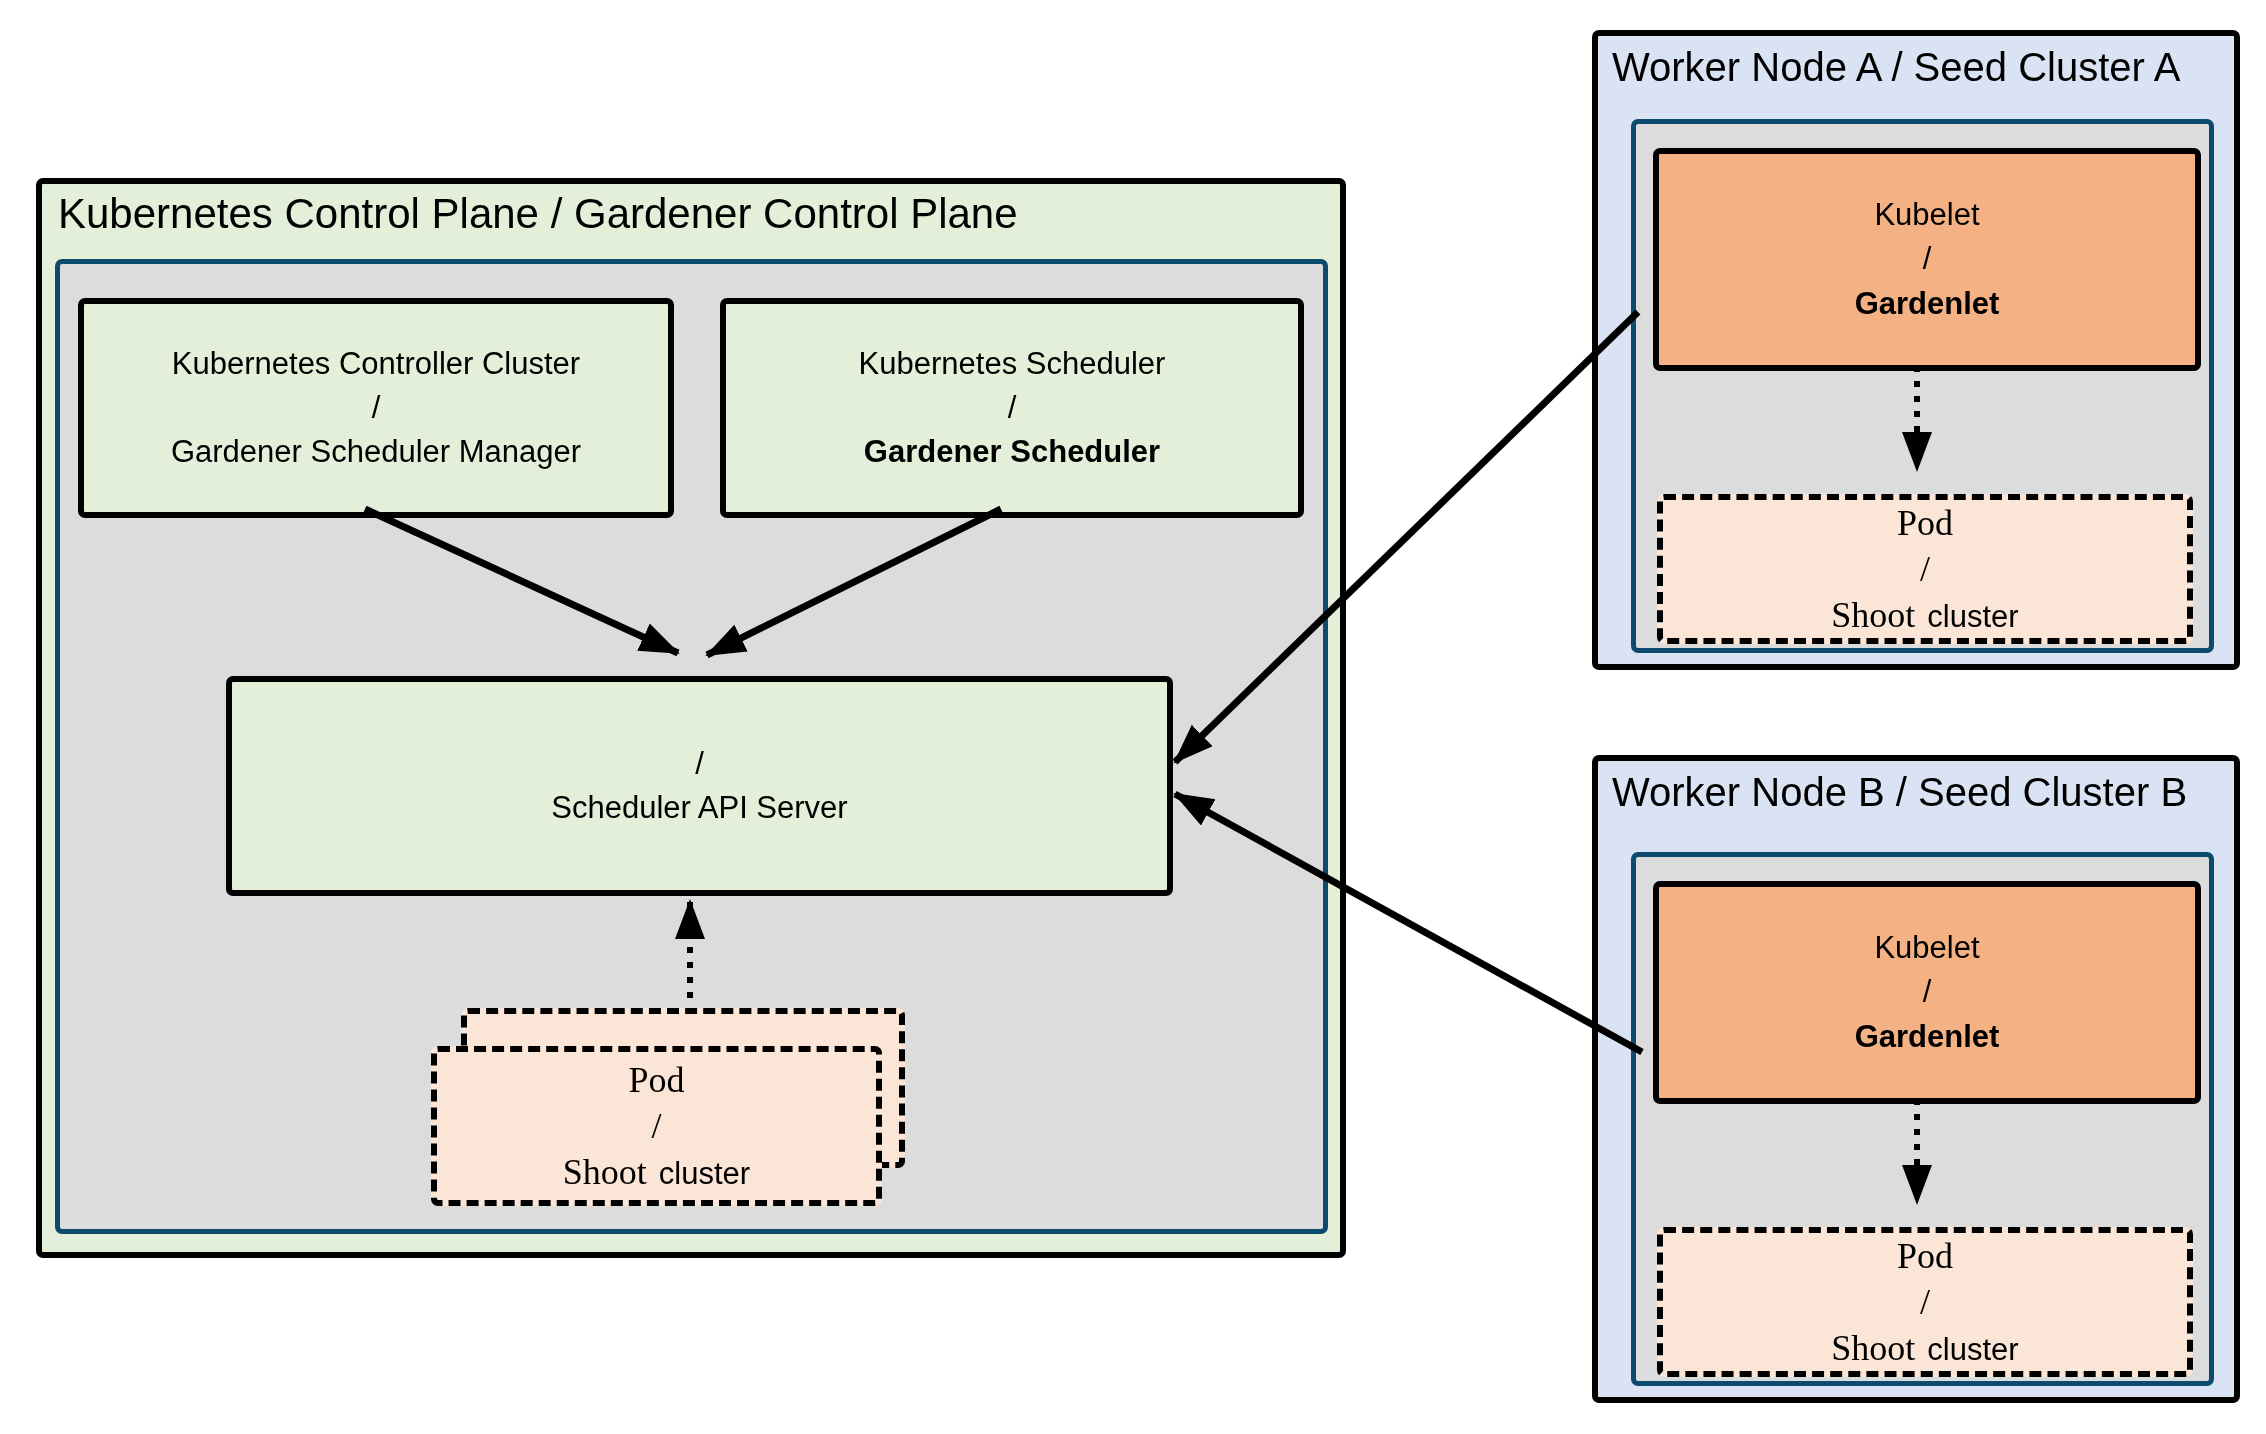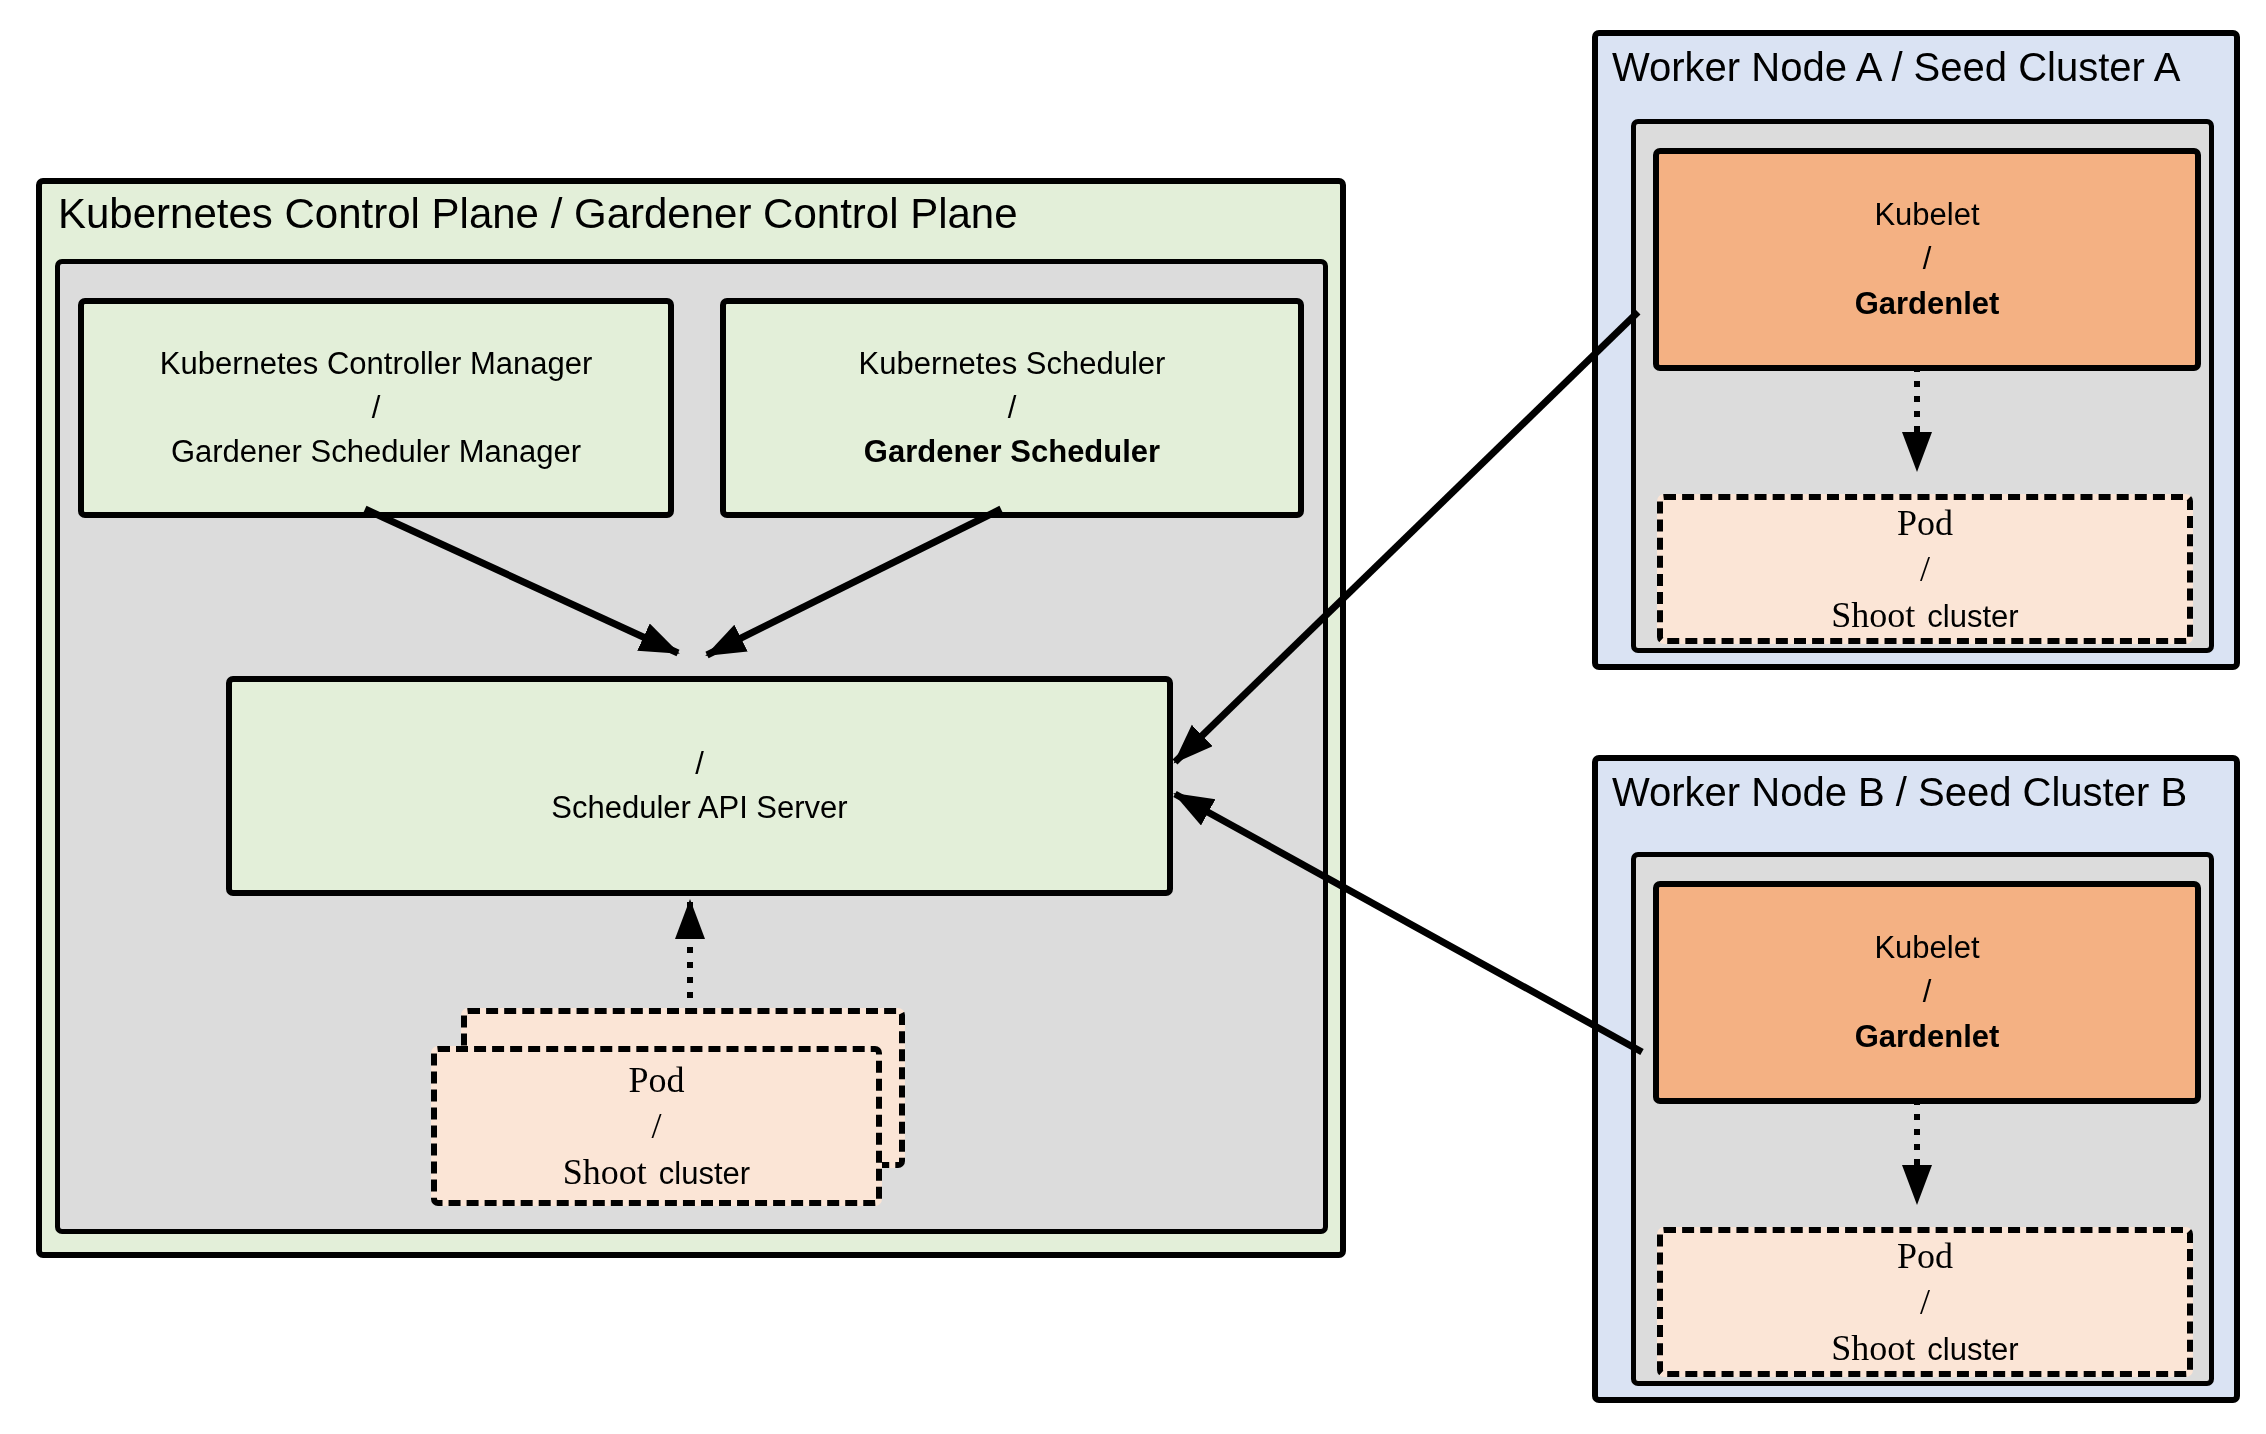--- a/index.html
+++ b/index.html
@@ -8,21 +8,21 @@
   .abs{position:absolute;box-sizing:border-box;border-radius:7px;}
 
   
   .panel{border:6px solid #000;}
   .cp-outer{left:36px;top:178px;width:1310px;height:1080px;background:var(--green-light,#e3efd9);}
   .wa-outer{left:1592px;top:30px;width:648px;height:640px;background:var(--blue-light,#dae3f3);}
   .wb-outer{left:1592px;top:755px;width:648px;height:648px;background:var(--blue-light,#dae3f3);}
   .panel-title{position:absolute;left:16px;top:6px;font-size:42px;line-height:1.15;white-space:nowrap;}
   .w-title{font-size:40px;left:14px;top:8px;}
 
-  .graybox{background:var(--gray-panel,#dcdcdc);border:5px solid #000000;}
+  .graybox{background:var(--gray-panel,#dcdcdc);border:5px solid #0c4a6e;}
   .cp-gray{left:13px;top:75px;width:1273px;height:975px;}
   .wa-gray{left:33px;top:83px;width:583px;height:534px;}
   .wb-gray{left:33px;top:91px;width:583px;height:534px;}
 
   
   .node{border:6px solid #000;display:flex;flex-direction:column;justify-content:center;
         align-items:center;text-align:center;font-size:31px;line-height:1.42;}
   .green{background:var(--green-light,#e3efd9);}
   .orange{background:var(--orange,#f4b183);}
   .box-kcm{left:18px;top:34px;width:596px;height:220px;}
@@ -53,21 +53,21 @@
 <body>
 
 <div class="canvas">
 
   <section class="abs panel cp-outer">
     <div class="panel-title">Kubernetes Control Plane / Gardener Control Plane</div>
 
     <div class="abs graybox cp-gray">
 
       <div class="abs node green box-kcm">
-        <span>Kubernetes Controller Manager</span>
+        <span>Kubernetes Controller Cluster</span>
         <span>/</span>
         <span>Gardener Scheduler Manager</span>
       </div>
 
       <div class="abs node green box-sch">
         <span>Kubernetes Scheduler</span>
         <span>/</span>
         <span class="bold">Gardener Scheduler</span>
       </div>
 

